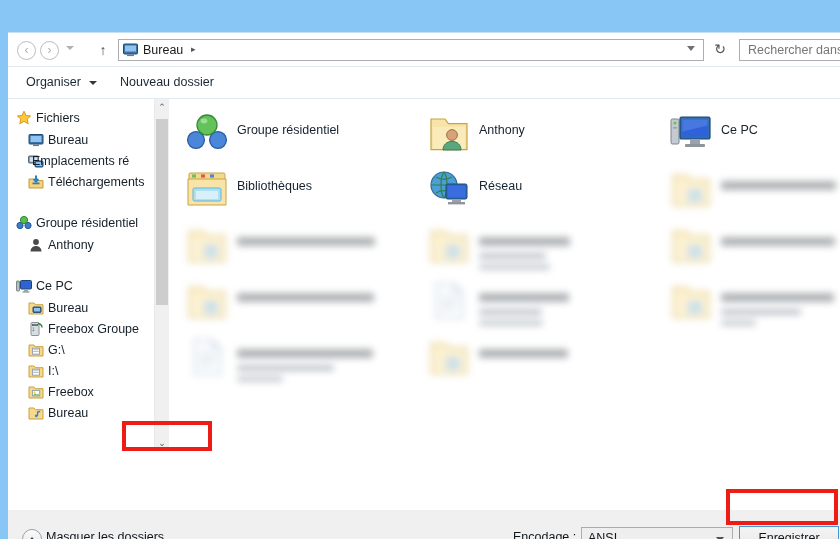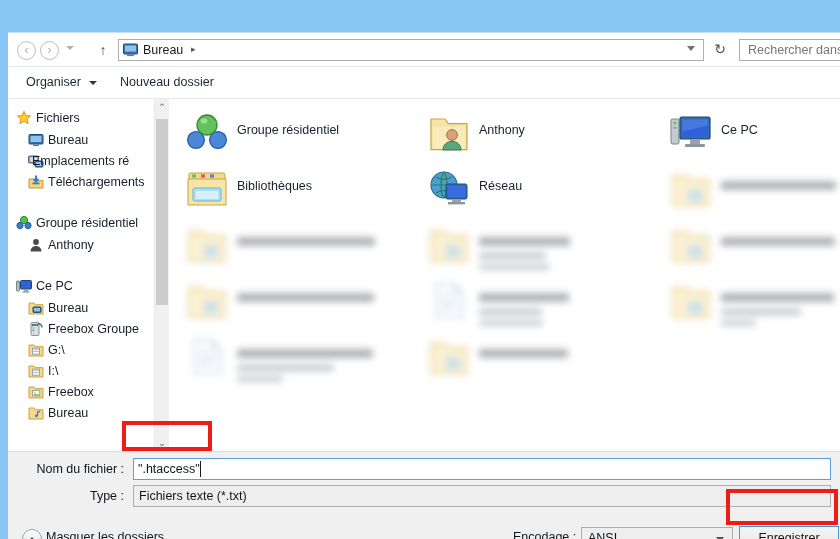--- a/index.html
+++ b/index.html
@@ -669,30 +669,20 @@
         <div class="fl-item blurred" style="left: 250px; top: 232px;">
           <span class="fl-ico"><svg width="44" height="44" viewBox="0 0 44 44">
               <path d="M4 8h14l3.4 4.6H40v26H4z" fill="#f8e3a8" stroke="#c9a33f" stroke-width="1.2"></path>
               <path d="M6 16h32v22H6z" fill="#fbeec2" opacity=".65"></path>
               <rect x="19" y="22" width="14" height="13" rx="1" fill="#9ec7e8" opacity=".8"></rect>
             </svg></span>
           <span class="fl-label"><span style="display:inline-block;width:89px;height:9px;background:#7d8287;border-radius:2px;"></span></span>
         </div>
       </div>
 
-    <div id="formarea">
-      <span class="form-lbl" id="lbl-filename">Nom du fichier :</span>
-      <input id="filename-input" value="&quot;.htaccess&quot;" style="">
-      <span id="filename-caret" style="left: 192px;"></span>
-
-      <span class="form-lbl" id="lbl-type">Type :</span>
-      <div id="type-combo">
-        <span id="type-text">Fichiers texte (*.txt)</span>
-      </div>
-    </div>
 
     <div id="footer">
       <div id="hide-folders">
         <span id="hf-circle">
             <span id="hf-tri"></span>
           </span>
         <span id="hf-label">Masquer les dossiers</span>
       </div>
 
       <span id="lbl-encodage">Encodage :</span>

